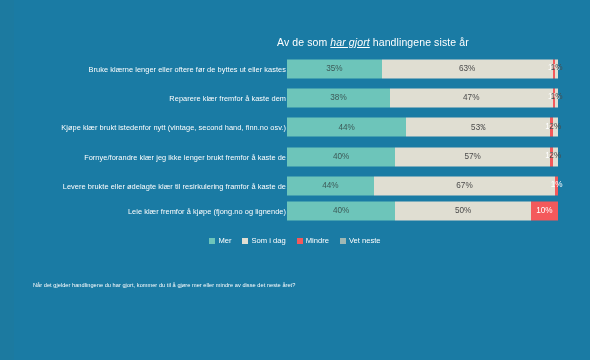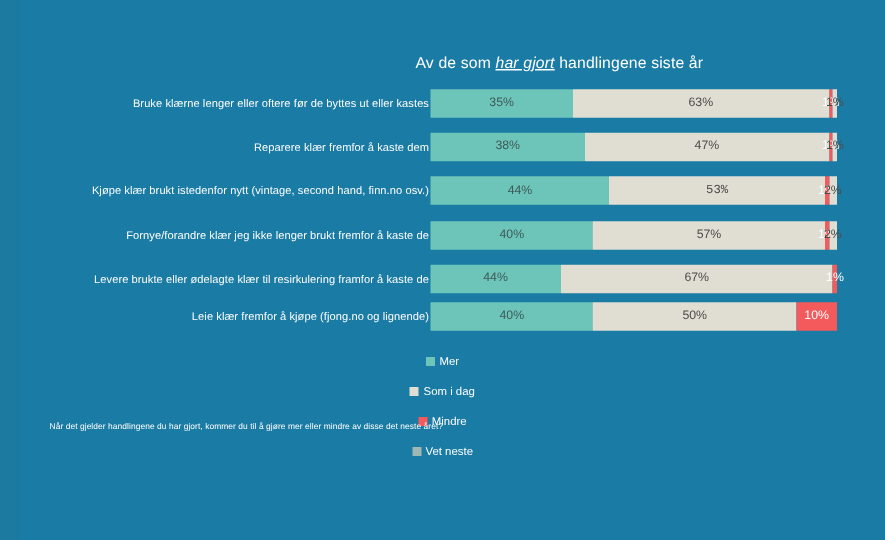--- a/index.html
+++ b/index.html
@@ -113,21 +113,21 @@
     top: 50%;
     transform: translate(-50%, -50%);
   }
 
   #legend {
     position: absolute;
     left: 0;
     top: 236px;
     width: 590px;
     display: flex;
-    flex-direction: column;
+    flex-direction: row;
     justify-content: center;
     align-items: center;
     gap: 11px;
   }
   .legend-item {
     display: flex;
     flex-direction: row;
     align-items: center;
     gap: 3px;
   }

